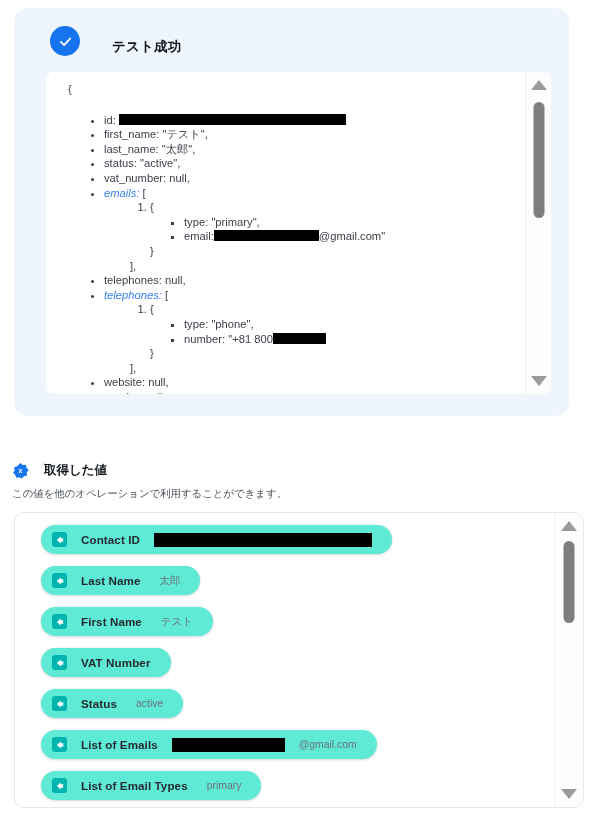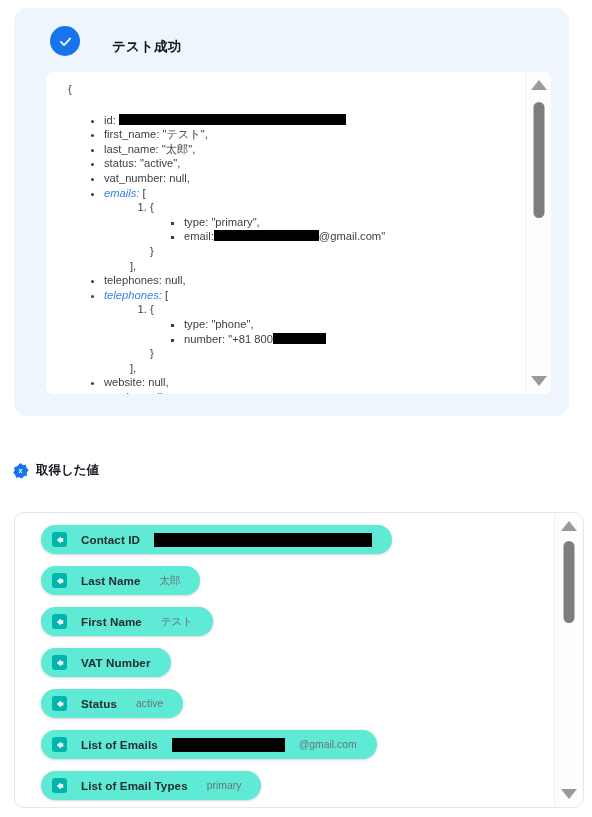--- a/index.html
+++ b/index.html
@@ -159,20 +159,21 @@
     width: 17px;
     height: 17px;
     flex: 0 0 auto;
     position: relative;
   }
   .star-badge svg { display: block; }
   .values-title {
     font-size: 12.5px;
     font-weight: bold;
     color: #13181f;
+    margin-left: 8px;
   }
   .values-sub {
     margin-top: 8px;
     padding-left: 4px;
     font-size: 10.4px;
     color: #4a5159;
   }
 
   .chips-panel {
     position: absolute;
@@ -372,20 +373,21 @@
     <span class="star-badge">
       <svg width="17" height="17" viewBox="0 0 24 24">
         <path d="M12 1.4 L15.2 4.4 L19.6 4.0 L20.6 8.3 L23.6 11.2 L20.9 14.6 L21.2 19.0
                  L16.9 20.0 L14.0 23.2 L10.2 21.6 L6.0 22.4 L4.6 18.2 L1.6 15.2
                  L3.8 11.6 L3.0 7.3 L7.2 6.0 Z" fill="#1675ee"></path>
         <text x="12" y="15.6" font-family="Liberation Sans, sans-serif" font-size="10" font-weight="bold" fill="#ffffff" text-anchor="middle">x</text>
       </svg>
     </span>
     <span class="values-title">取得した値</span>
   </div>
+  <div class="values-sub">この値を他のオペレーションで利用することができます。</div>
 </div>
 
 <div class="chips-panel">
   <div class="chips-scroll-area">
     <div class="chips-inner">
 
       <div class="chip-row">
         <span class="chip">
           <span class="chip-icon">
             <svg width="10" height="10" viewBox="0 0 16 16">

